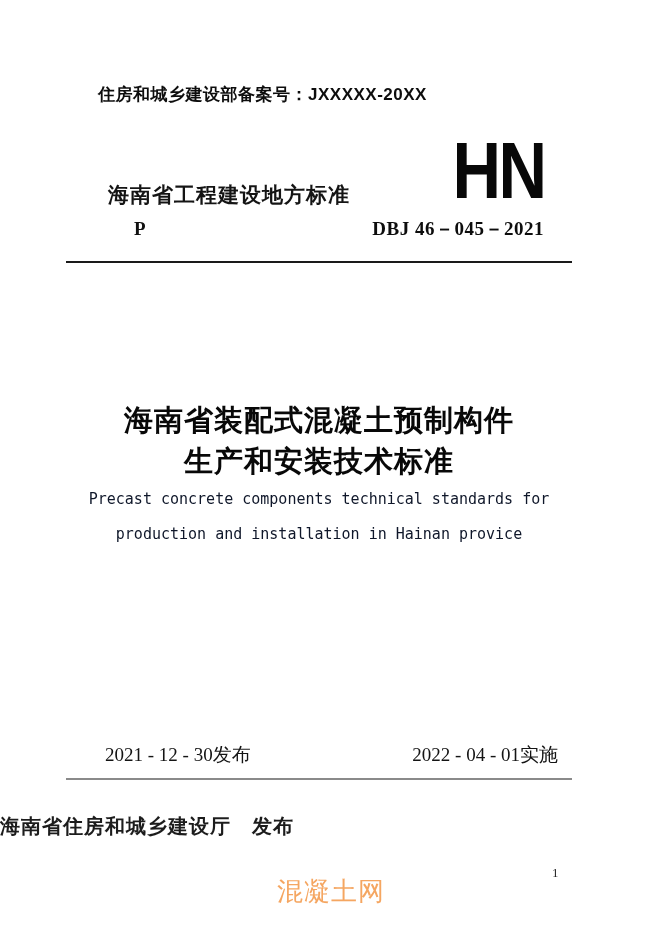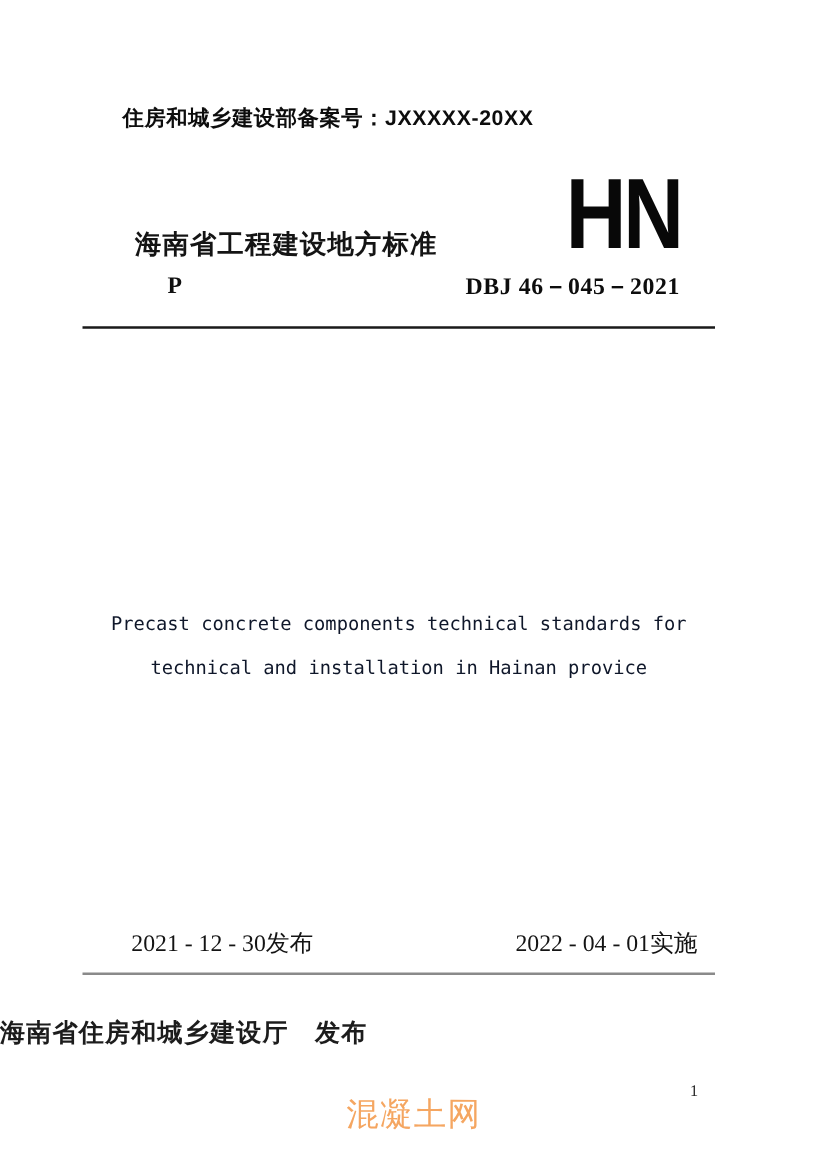--- a/index.html
+++ b/index.html
@@ -159,24 +159,28 @@
   <div class="std-type">海南省工程建设地方标准</div>
 
   <div class="p-mark">P</div>
 
   <div class="hn-logo">HN</div>
 
   <div class="std-code">DBJ 46－045－2021</div>
 
   <div class="rule rule-top"></div>
 
+  <div class="center-band title-cn">
+    <div>海南省装配式混凝土预制构件</div>
+    <div>生产和安装技术标准</div>
+  </div>
 
   <div class="center-band title-en">
     <div>Precast concrete components technical standards for</div>
-    <div>technical and installation in Hainan provice</div>
+    <div>production and installation in Hainan provice</div>
   </div>
 
   <div class="date-row">
     <span>2021 - 12 - 30发布</span>
     <span>2022 - 04 - 01实施</span>
   </div>
 
   <div class="rule rule-bottom"></div>
 
   <div class="publisher">海南省住房和城乡建设厅　发布</div>

